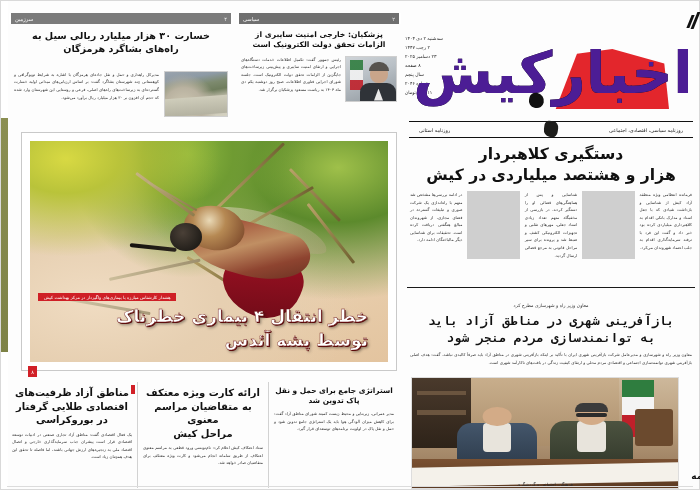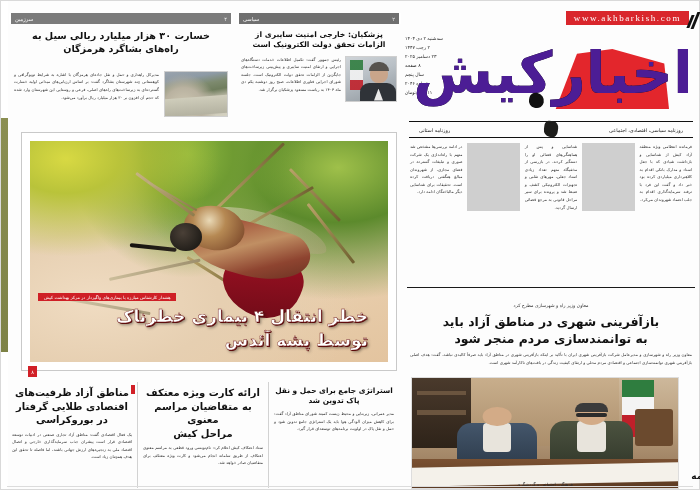--- a/index.html
+++ b/index.html
@@ -245,21 +245,21 @@
   
   .rcol{position:absolute;left:404px;top:142px;width:292px;}
   .rule{height:1px;background:#1a1a1a;margin:0 2px;}
   .kick-wrap{text-align:center;padding:4px 0 2px;}
   .r-hl{font-size:15.6px;margin:1px 4px 5px;}
   .cols3{display:flex;gap:5px;padding:0 5px 5px;}
   .cols3 > div{flex:1;}
   .vline{width:1px;background:#cfcfcf;}
 
   .rcol2{position:absolute;left:404px;top:286px;width:292px;}
-  .r-hl2{font-size:12.4px;margin:1px 4px 4px;}
+  .r-hl2{font-size:12.4px;margin:1px 4px 4px;font-family:Liberation Mono, monospace;}
 
   
   .photo-meet{
     position:absolute;left:410px;top:376px;width:268px;height:112px;
     overflow:hidden;border:1px solid #ddd;box-sizing:border-box;
     background:linear-gradient(180deg,#cdb89b 0%,#b89d7c 45%,#8d6f52 100%);
   }
   .photo-meet .wallpanel{position:absolute;left:22%;top:0;width:56%;height:62%;background:linear-gradient(180deg,#c8ae8c,#ab8e6b);}
   .photo-meet .shelf{position:absolute;left:0;top:0;width:22%;height:64%;background:linear-gradient(180deg,#4a3a2c,#2e2319);}
   .photo-meet .shelf:before{content:"";position:absolute;left:8%;top:18%;width:84%;height:6%;background:#6b553f;}
@@ -333,21 +333,20 @@
         <div class="suit"></div>
         <div class="head"></div>
         <div class="hair"></div>
         <div class="shirt"></div>
       </div>
       <div class="pol-text body-text">رئیس جمهور گفت: تکمیل اطلاعات خدمات دستگاه‌های اجرایی و ارتقای امنیت سایبری و پیش‌بینی زیرساخت‌های جایگزین از الزامات تحقق دولت الکترونیک است. جلسه شورای اجرایی فناوری اطلاعات، صبح روز دوشنبه یکم دی ماه ۱۴۰۴ به ریاست مسعود پزشکیان برگزار شد.</div>
     </div>
   </div>
 
   <div class="masthead">
-    <div class="url-band">www.akhbarkish.com</div>
     <div class="url-slash"></div>
     <div class="url-slash two"></div>
 
     <div class="datebox">
       <div>سه‌شنبه ۲ دی ۱۴۰۴</div>
       <div>۲ رجب ۱۴۴۷</div>
       <div>۲۳ دسامبر ۲۰۲۵</div>
       <div>۸ صفحه</div>
       <div>سال پنجم</div>
       <div>شماره ۲۰۴۶</div>
@@ -391,20 +390,24 @@
     </div>
     <div class="hero-caption-bar">هشدار کارشناس مبارزه با بیماری‌های واگیردار در مرکز بهداشت کیش</div>
     <div class="hero-hl">
       <div>خطر انتقال ۴ بیماری خطرناک</div>
       <div>توسط پشه آئدس</div>
     </div>
     <div class="hero-badge">۸</div>
   </div>
 
   <div class="rcol">
+    <div class="r-hl hl">
+      <div>دستگیری کلاهبردار</div>
+      <div>هزار و هشتصد میلیاردی در کیش</div>
+    </div>
     <div class="cols3">
       <div class="body-text">فرمانده انتظامی ویژه منطقه آزاد کیش از شناسایی و بازداشت شیادی که با جعل اسناد و مدارک بانکی اقدام به کلاهبرداری میلیاردی کرده بود خبر داد و گفت این فرد با ترفند سرمایه‌گذاری اقدام به جلب اعتماد شهروندان می‌کرد.</div>
       <div class="vline"></div>
       <div class="body-text">شناسایی و پس از هماهنگی‌های قضائی او را دستگیر کردند. در بازرسی از مخفیگاه متهم تعداد زیادی اسناد جعلی، مهرهای تقلبی و تجهیزات الکترونیکی کشف و ضبط شد و پرونده برای سیر مراحل قانونی به مرجع قضائی ارسال گردید.</div>
       <div class="vline"></div>
       <div class="body-text">در ادامه بررسی‌ها مشخص شد متهم با راه‌اندازی یک شرکت صوری و تبلیغات گسترده در فضای مجازی، از شهروندان مبالغ هنگفتی دریافت کرده است. تحقیقات برای شناسایی دیگر مالباختگان ادامه دارد.</div>
     </div>
   </div>
 
   <div class="rcol2">

